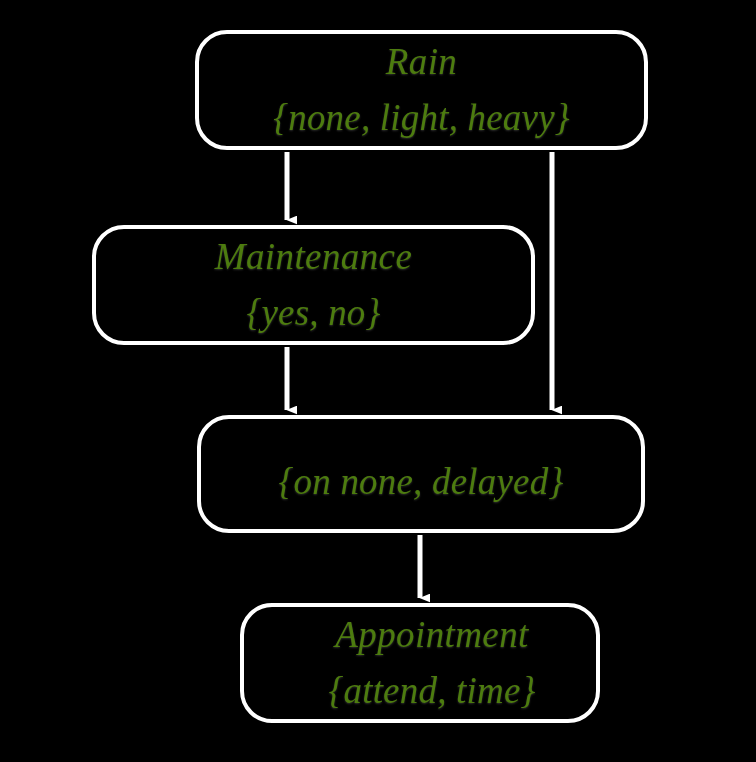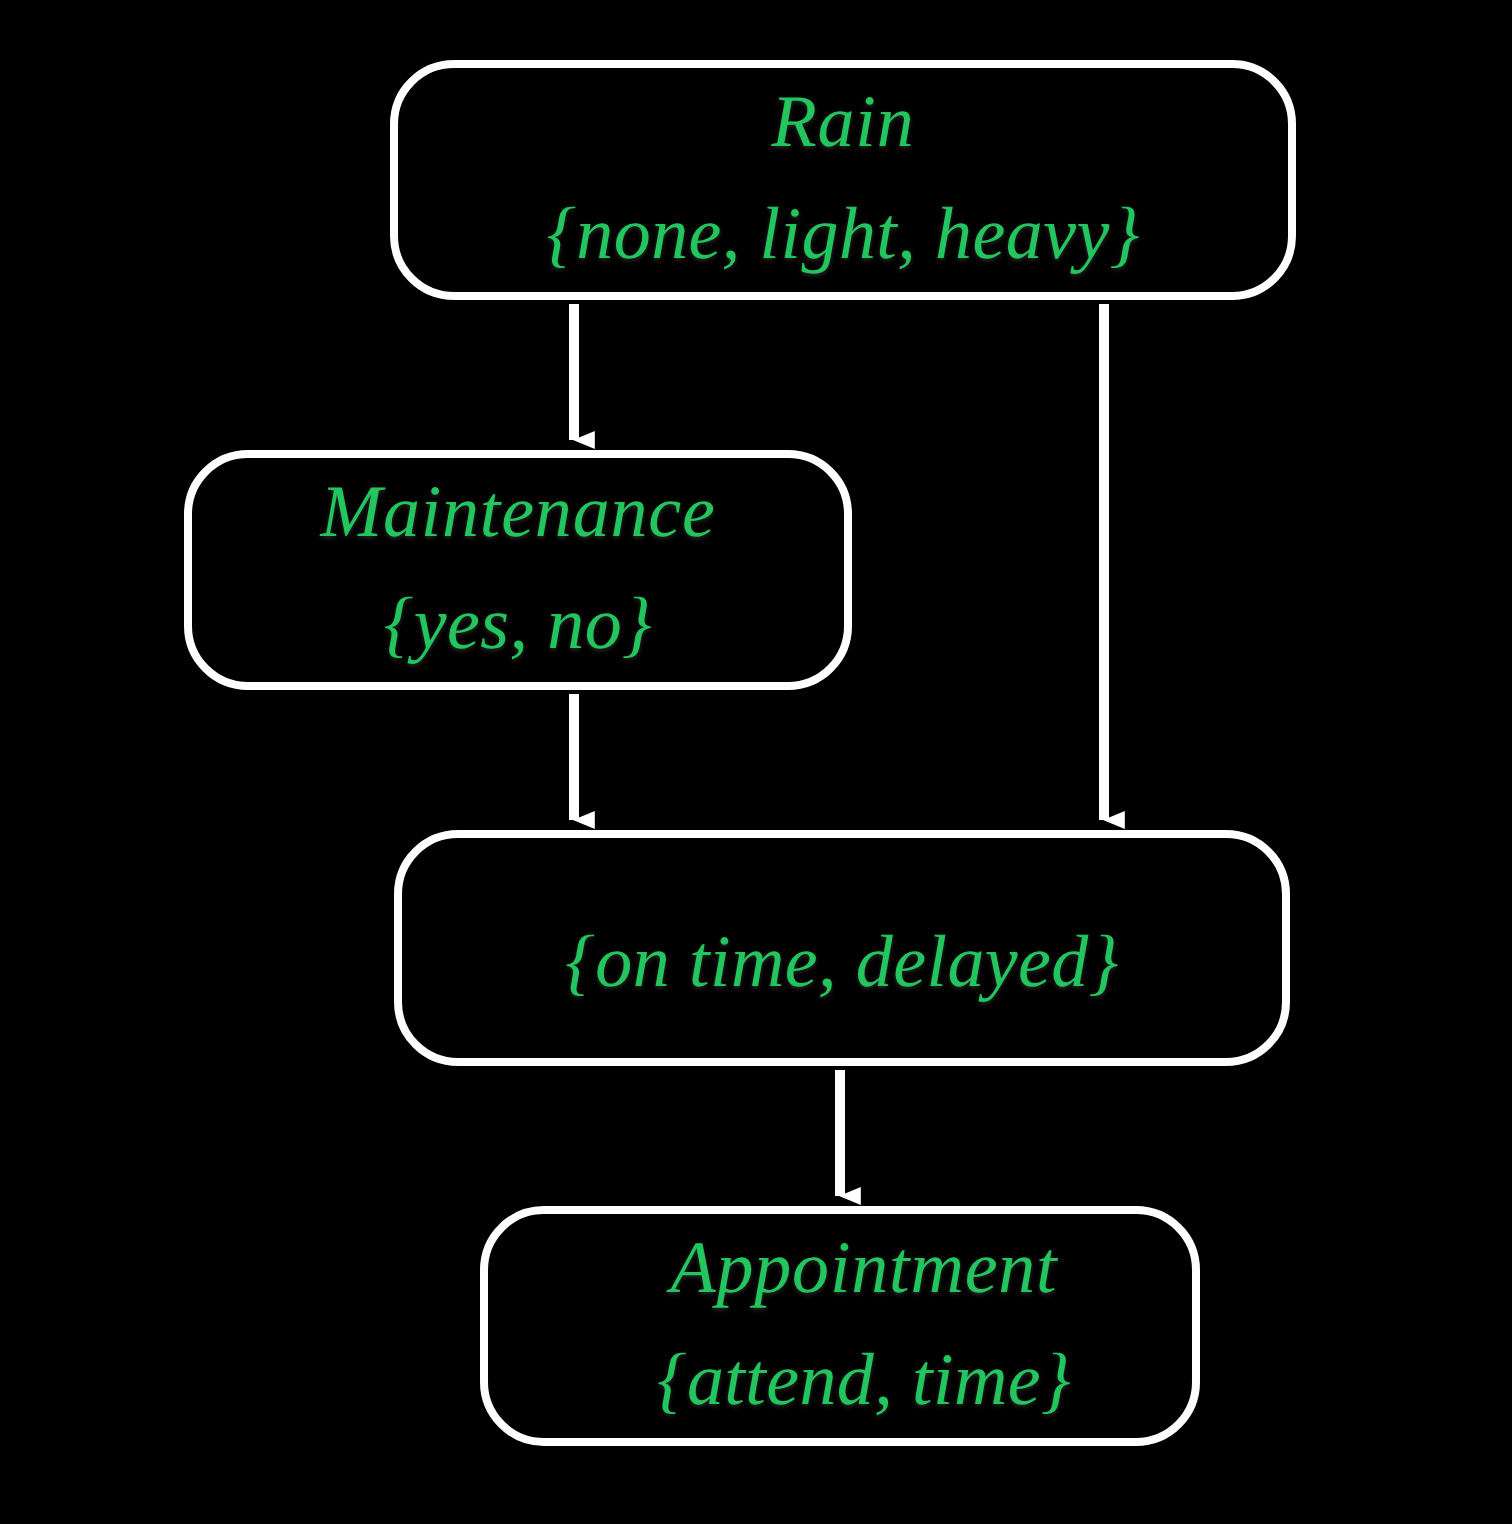--- a/index.html
+++ b/index.html
@@ -32,39 +32,39 @@
     position: absolute;
     box-sizing: border-box;
     background: #000000;
     border: 4px solid #ffffff;
     border-radius: 32px;
     display: flex;
     flex-direction: column;
     align-items: center;
     justify-content: center;
     text-align: center;
-    color: #22c55e;
+    color: #4d7c0f;
     font-style: italic;
     line-height: 1.08;
     text-shadow: 0 1px 2px rgba(255,255,255,0.18);
   }
   .node-name {
     font-size: 37px;
     letter-spacing: 0.4px;
     white-space: nowrap;
   }
   .node-states {
     font-size: 37px;
     letter-spacing: 0.2px;
     white-space: nowrap;
     margin-top: 16px;
   }
   
   #node-rain        { left: 195px; top: 30px;  width: 453px; height: 120px; }
-  #node-maintenance { left: 92px;  top: 225px; width: 334px; height: 120px; }
+  #node-maintenance { left: 92px;  top: 225px; width: 443px; height: 120px; }
   #node-train       { left: 197px; top: 415px; width: 448px; height: 118px; }
   #node-appointment { left: 240px; top: 603px; width: 360px; height: 120px; padding-left: 24px; }
 </style>
 </head>
 <body>
 
 <div id="canvas">
 
   <svg class="edge-layer" width="756" height="762" viewBox="0 0 756 762">
     <defs>
@@ -86,21 +86,21 @@
     <div class="node-name">Rain</div>
     <div class="node-states">{none, light, heavy}</div>
   </div>
 
   <div class="node" id="node-maintenance">
     <div class="node-name">Maintenance</div>
     <div class="node-states">{yes, no}</div>
   </div>
 
   <div class="node" id="node-train">
-    <div class="node-states">{on time, delayed}</div>
+    <div class="node-states">{on none, delayed}</div>
   </div>
 
   <div class="node" id="node-appointment">
     <div class="node-name">Appointment</div>
     <div class="node-states">{attend, time}</div>
   </div>
 
 </div>
 
 </body></html>

